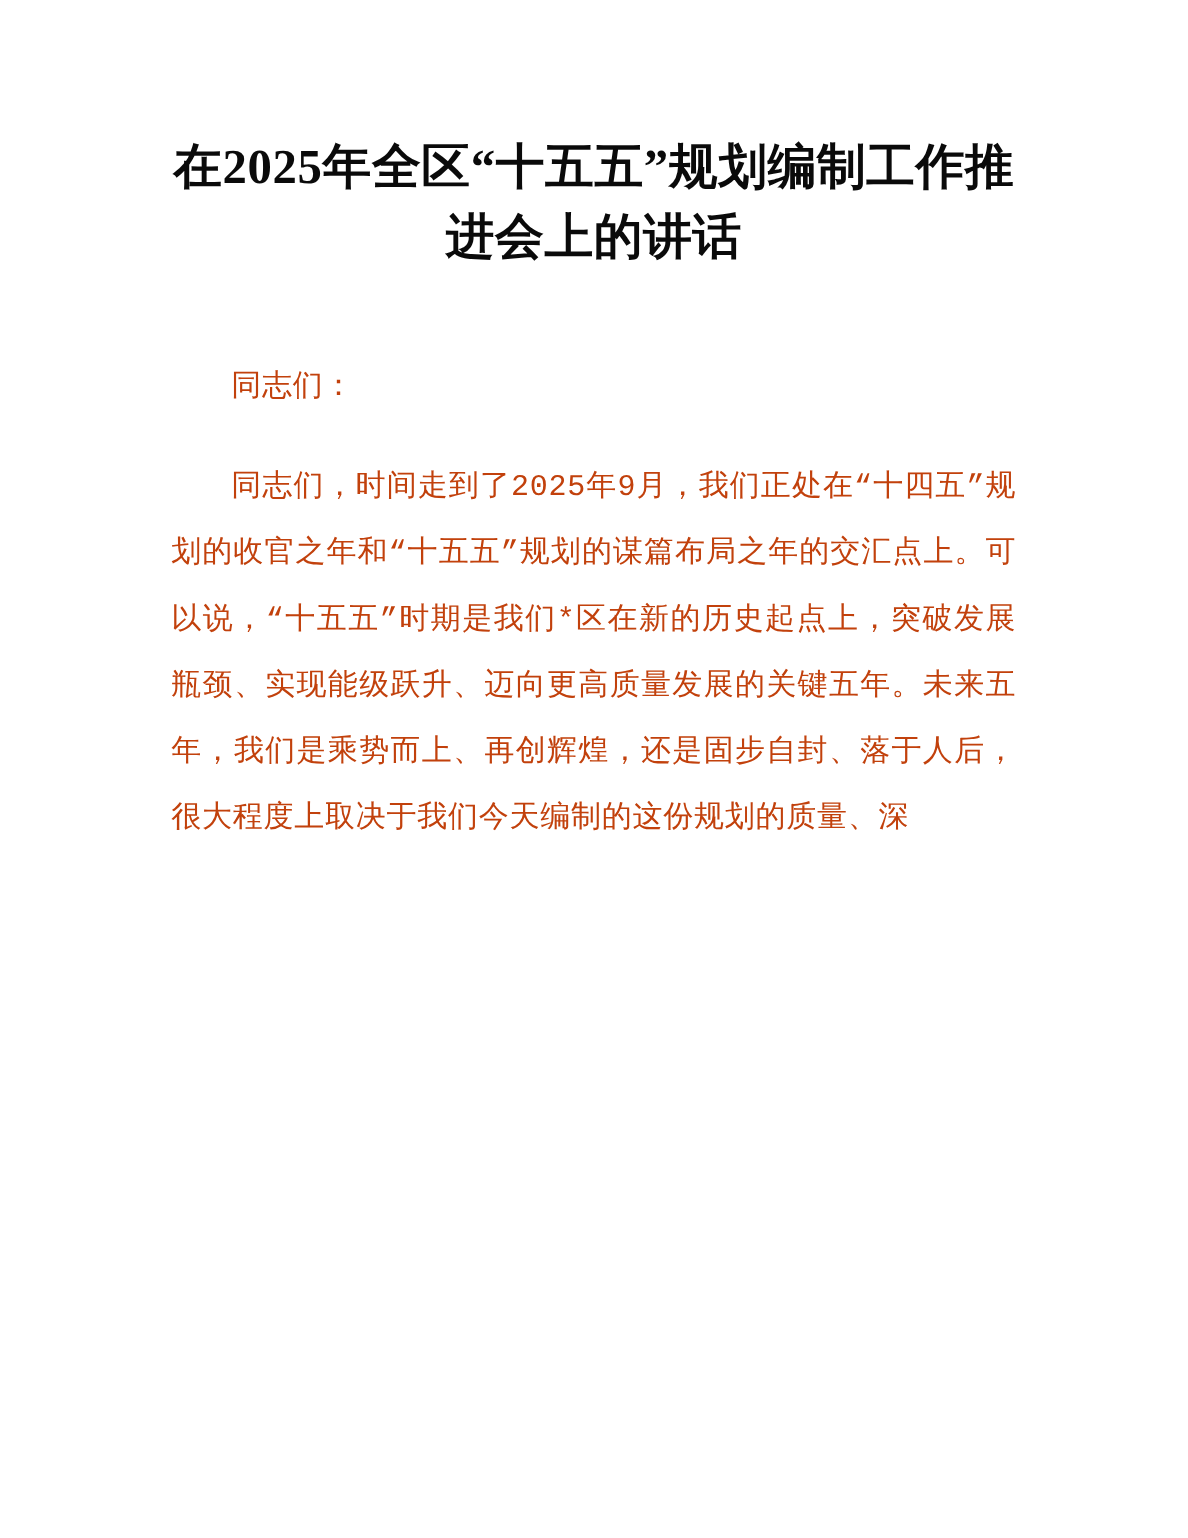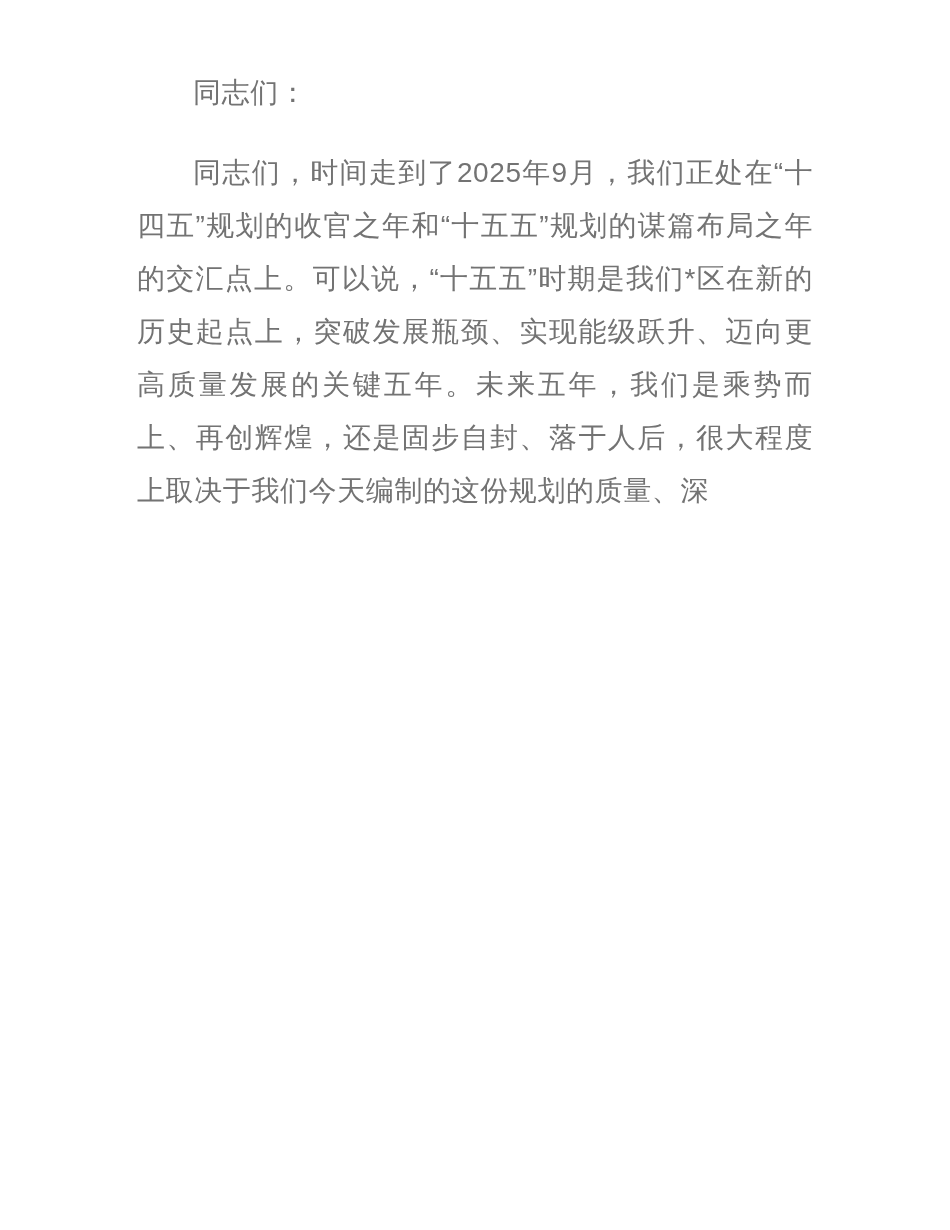--- a/index.html
+++ b/index.html
@@ -43,49 +43,50 @@
     white-space: normal;
     word-break: break-all;
   }
 
   
   .para-block {
     padding-top: 66px;
   }
   .para {
     margin: 0 0 27px 0;
-    font-family: Liberation Sans, sans-serif;
+    font-family: Liberation Mono, monospace;
     font-weight: 400;
-    font-size: 28px;
+    font-size: 24px;
     line-height: 53px;
     text-align: justify;
     text-align-last: left;
     text-justify: inter-character;
     letter-spacing: 0.6px;
-    color: #737373;
+    color: #c2410c;
     word-break: break-all;
     white-space: normal;
   }
   .para:last-child {
     margin-bottom: 0;
   }
   .para.indent {
     text-indent: 2em;
   }
   .para.salutation {
     text-indent: 2em;
     margin-bottom: 27px;
   }
 </style>
 </head>
 <body>
 
 <div class="page">
   <div class="doc-body">
 
+    <h1 class="doc-title">在2025年全区“十五五”规划编制工作推进会上的讲话</h1>
 
     <div class="para-block">
 
       <p class="para salutation">同志们：</p>
 
 
       <p class="para indent">同志们，时间走到了2025年9月，我们正处在“十四五”规划的收官之年和“十五五”规划的谋篇布局之年的交汇点上。可以说，“十五五”时期是我们*区在新的历史起点上，突破发展瓶颈、实现能级跃升、迈向更高质量发展的关键五年。未来五年，我们是乘势而上、再创辉煌，还是固步自封、落于人后，很大程度上取决于我们今天编制的这份规划的质量、深</p>
 
     </div>
   </div>

